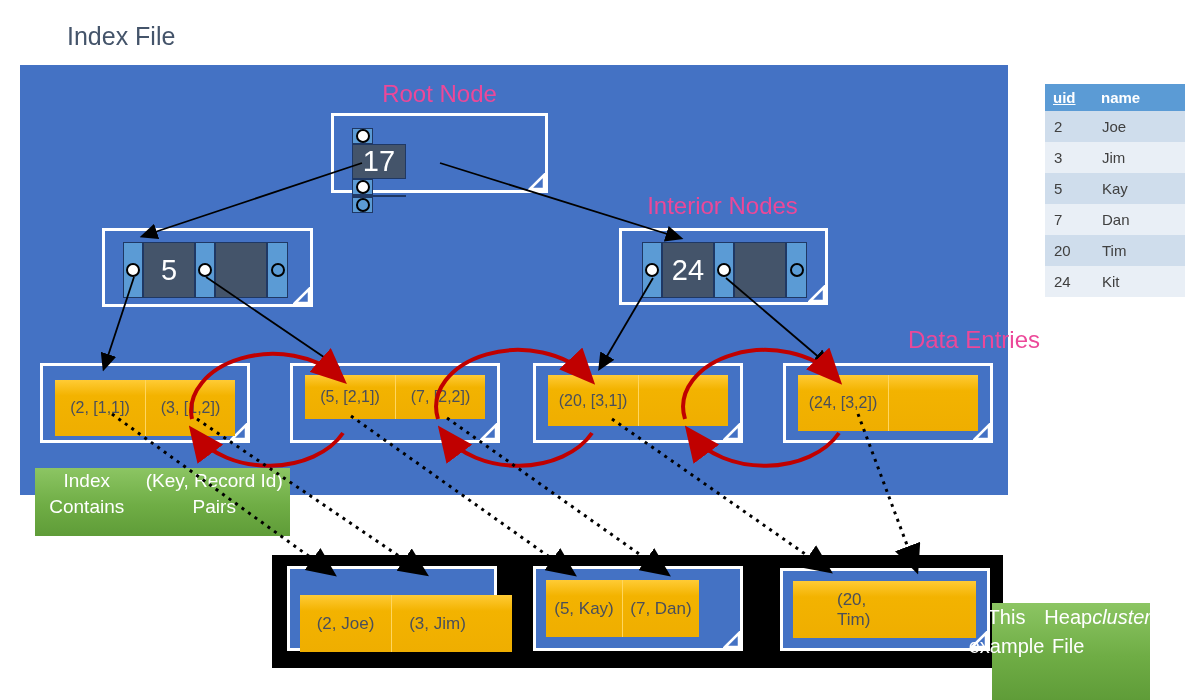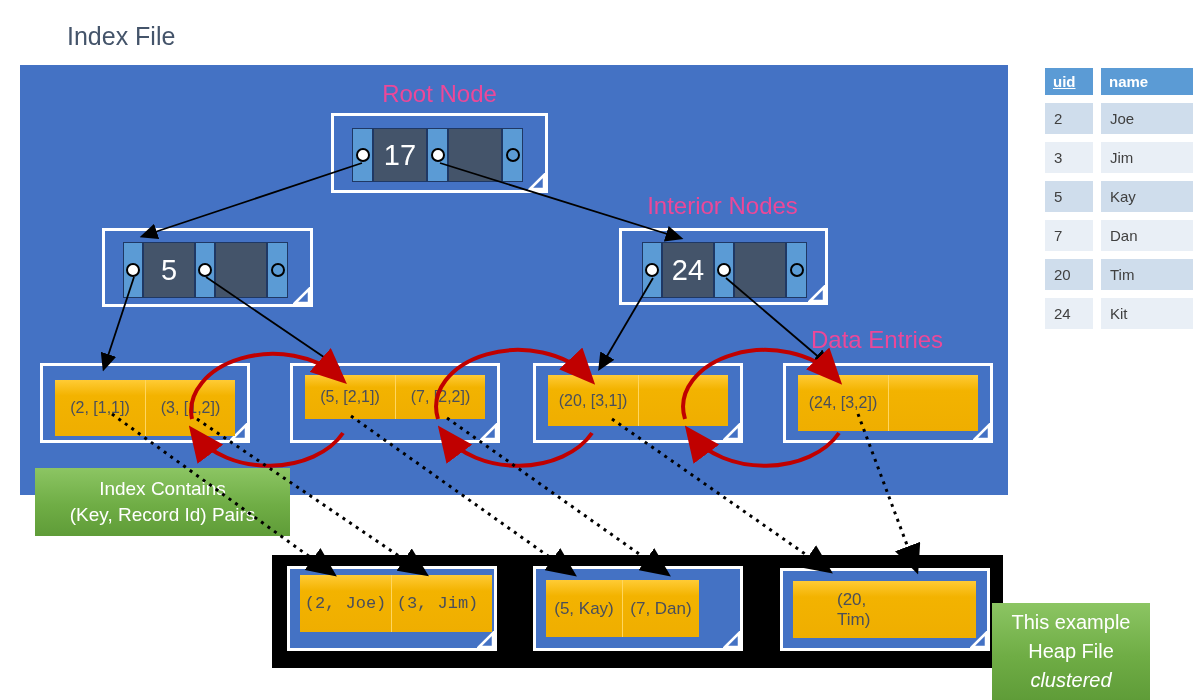--- a/index.html
+++ b/index.html
@@ -8,21 +8,21 @@
     background:#ffffff;
     font-family:"Liberation Sans", sans-serif;
   }
   .abs{position:absolute;}
 
   
   .slide-title{left:67px;top:22px;font-size:25px;color:#44546A;}
   .zone-label{font-size:24px;color:#ec4899;text-align:center;}
   #lbl-root{left:331px;top:80px;width:217px;}
   #lbl-interior{left:605px;top:192px;width:235px;}
-  #lbl-entries{left:811px;top:326px;width:172px;text-align:left;}
+  #lbl-entries{left:868px;top:326px;width:172px;text-align:right;}
 
   
   .index-area{left:20px;top:65px;width:988px;height:430px;background:#4472C4;}
 
   
   .page{position:absolute;border:3px solid #ffffff;box-sizing:border-box;}
   .page .fold{position:absolute;right:-1px;bottom:-1px;width:18px;height:18px;}
   .page-blue{background:#4472C4;}
 
   
@@ -38,27 +38,27 @@
   .goldrow{position:absolute;display:flex;background:linear-gradient(180deg,#FFCB35 0%,#F3B300 28%,#EFAE00 100%);}
   .goldcell{box-sizing:border-box;display:flex;align-items:center;justify-content:center;
             font-size:16px;color:#4A4F5A;}
   .goldcell + .goldcell{border-left:1.5px solid #FFD65E;}
 
   
   .heap-band{left:272px;top:555px;width:731px;height:113px;background:#000000;}
 
   
   .callout{background:linear-gradient(180deg,#8CC563 0%,#6FAD45 55%,#5F9C38 100%);
-           color:#ffffff;text-align:center;display:flex;flex-direction:column;justify-content:center;}
+           color:#ffffff;text-align:center;display:flex;flex-direction:row;justify-content:center;}
   #callout-pairs{left:35px;top:468px;width:255px;height:68px;font-size:19px;line-height:1.35;}
   #callout-heap{left:992px;top:603px;width:158px;height:97px;font-size:20px;line-height:1.45;}
   .italic{font-style:italic;}
 
   
-  .utable{left:1017px;top:68px;display:grid;grid-template-columns:48px 92px;gap:8px;padding-left:28px;}
+  .utable{left:1017px;top:84px;display:grid;grid-template-columns:48px 92px;gap:0;padding-left:28px;}
   .utable .th{background:#5B9BD5;color:#ffffff;font-weight:bold;font-size:15px;height:27px;
               display:flex;align-items:center;padding-left:8px;box-sizing:border-box;}
   .utable .th.u{text-decoration:underline;}
   .utable .td{font-size:15px;color:#404040;height:31px;display:flex;align-items:center;
               padding-left:9px;box-sizing:border-box;}
   .utable .odd{background:#CFDDEC;}
   .utable .even{background:#E9EFF6;}
 
   
   #overlay{left:0;top:0;pointer-events:none;}
@@ -71,21 +71,21 @@
 
 <div class="abs zone-label" id="lbl-root">Root Node</div>
 <div class="abs zone-label" id="lbl-interior">Interior Nodes</div>
 <div class="abs zone-label" id="lbl-entries">Data Entries</div>
 
 <div class="page" style="left:331px;top:113px;width:217px;height:80px;">
   <svg class="fold" viewBox="0 0 18 18">
       <path d="M2 16 L16 2 L16 16 Z" fill="#4472C4" stroke="#fff" stroke-width="2.5"></path>
     </svg>
 </div>
-<div class="nodecells" style="left:352px;top:128px;height:54px;">
+<div class="nodecells" style="left:352px;top:128px;height:54px;flex-direction:column;">
   <div class="cell ptr">
       <span class="dot filled"></span>
     </div>
   <div class="cell key">
       <span>17</span>
     </div>
   <div class="cell ptr">
       <span class="dot filled"></span>
     </div>
   <div class="cell key">
@@ -181,21 +181,21 @@
   <div class="goldcell" style="width:90px;">(24, [3,2])</div>
   <div class="goldcell" style="width:90px;"></div>
 </div>
 
 <div class="abs heap-band"></div>
 
 <div class="page page-blue" style="left:287px;top:566px;width:210px;height:85px;">
   <svg class="fold" viewBox="0 0 18 18">
       <path d="M2 16 L16 2 L16 16 Z" fill="#4472C4" stroke="#fff" stroke-width="2.5"></path>
     </svg>
-  <div class="goldrow" style="left:10px;top:6px;width:192px;height:57px;font-family:Liberation Mono, monospace;">
+  <div class="goldrow" style="left:10px;top:26px;width:212px;height:57px;">
     <div class="goldcell" style="width:91px;font-size:17px;">(2, Joe)</div>
     <div class="goldcell" style="width:92px;font-size:17px;">(3, Jim)</div>
   </div>
 </div>
 
 <div class="page page-blue" style="left:533px;top:566px;width:210px;height:85px;">
   <svg class="fold" viewBox="0 0 18 18">
       <path d="M2 16 L16 2 L16 16 Z" fill="#4472C4" stroke="#fff" stroke-width="2.5"></path>
     </svg>
   <div class="goldrow" style="left:10px;top:11px;width:153px;height:57px;">

